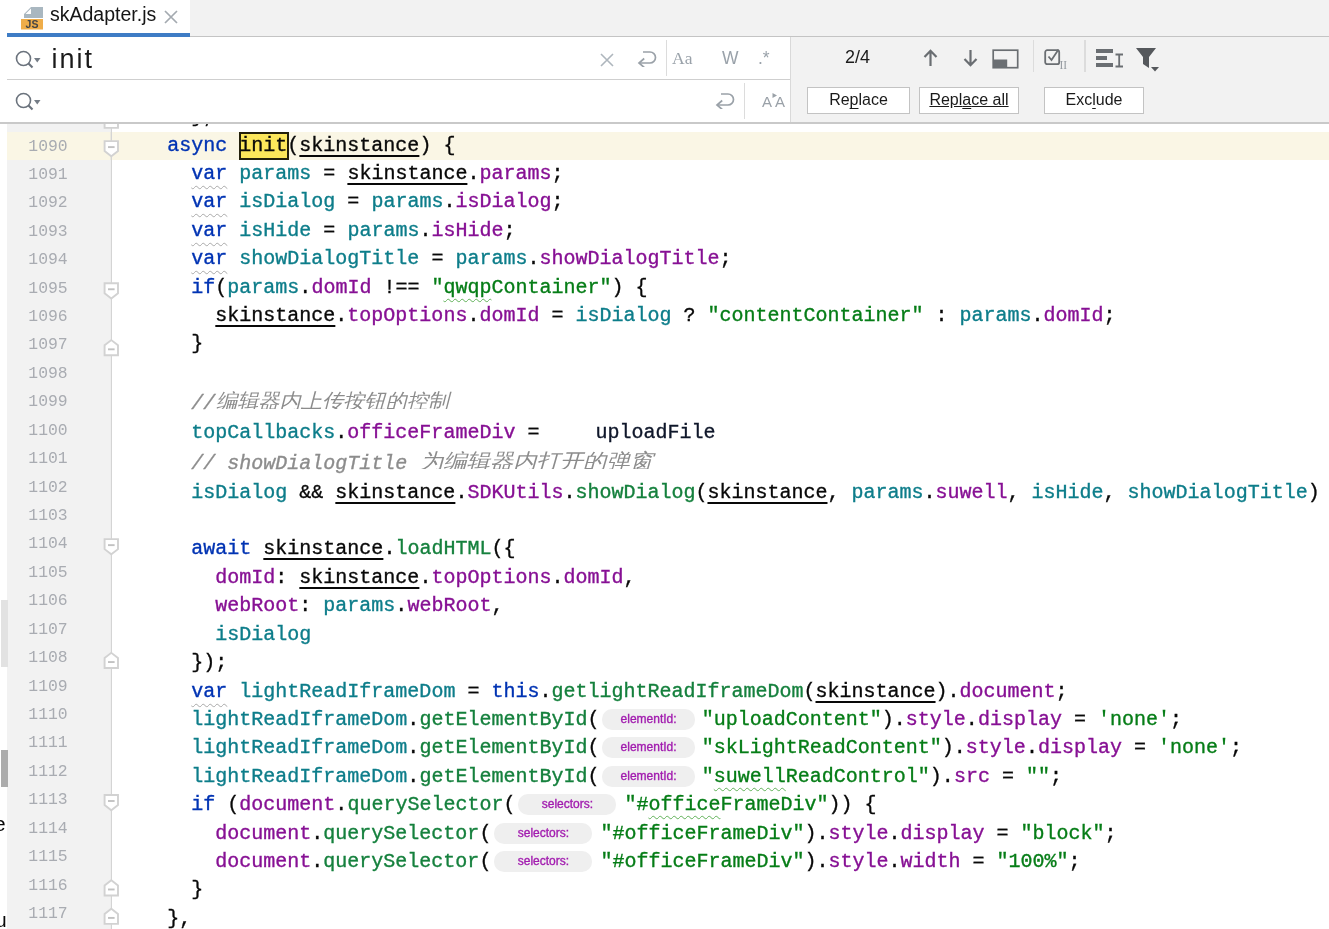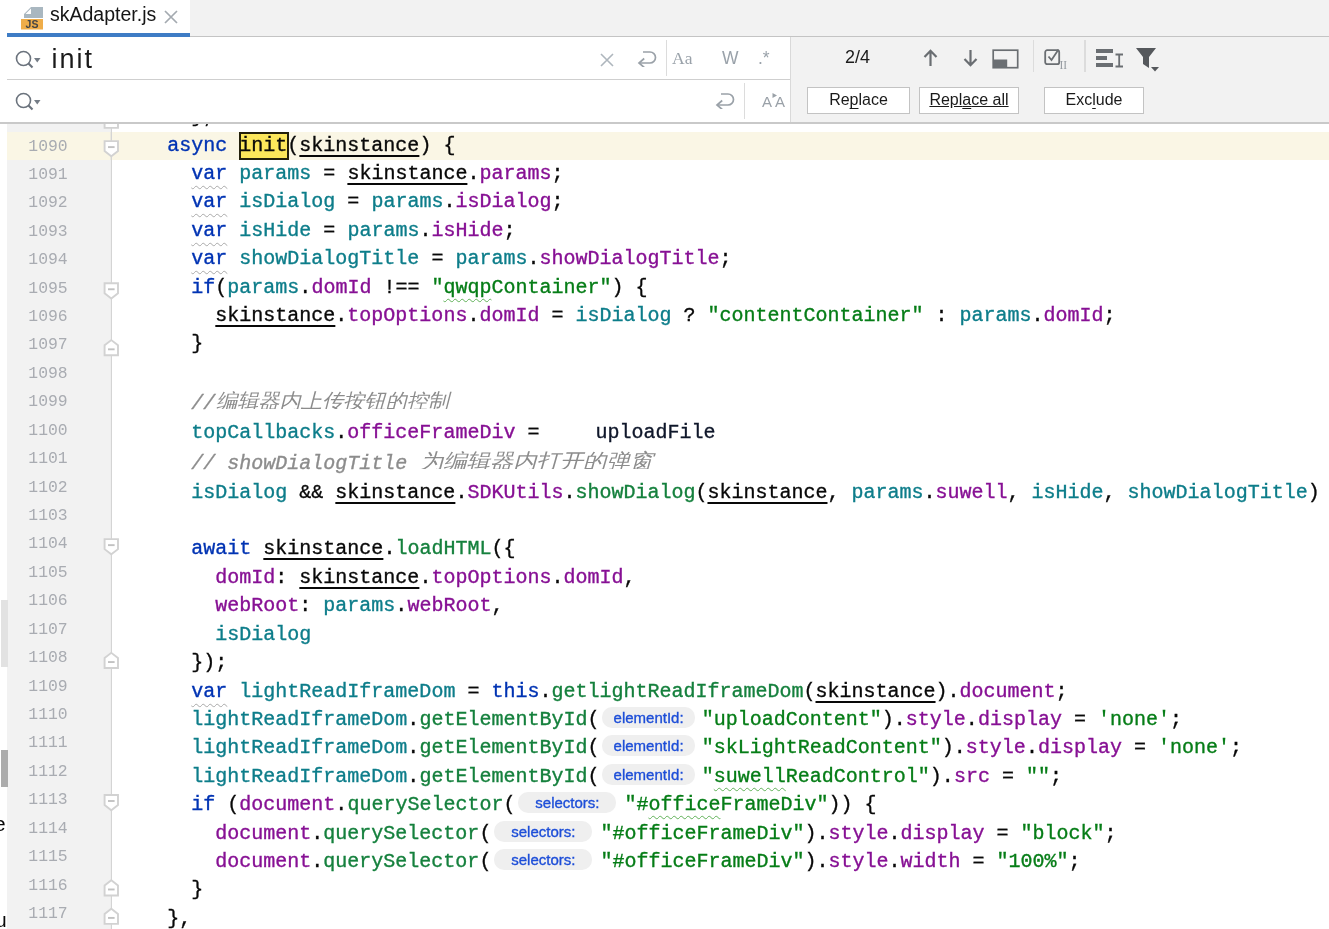--- a/index.html
+++ b/index.html
@@ -39,21 +39,21 @@
 #code .k { color:#0033b3; }
 #code .v { color:#0d7d8a; }
 #code .p { color:#871094; }
 #code .s { color:#067d17; }
 #code .f { color:#15803d; }
 #code .c { color:#8c8c8c; font-style:italic; }
 #code .g { color:#0f172a;margin-left:44px; }
 #code .u { text-decoration:underline; text-decoration-color:#080808; text-decoration-thickness:1.7px; text-underline-offset:3.6px; }
 #code .wg { text-decoration:underline wavy #a9a9a9; text-decoration-thickness:1px; text-underline-offset:5.5px; }
 #code .ws { text-decoration:underline wavy #60b158; text-decoration-thickness:1px; text-underline-offset:4.5px; }
-.pill { display:inline-block; background:#efefef; color:#1d4ed8; font-family:"Liberation Sans", sans-serif; font-size:15px; border-radius:10px; height:21px; line-height:21px; text-align:center; vertical-align:baseline; position:relative; top:-2px; }
+.pill { display:inline-block; background:#efefef; color:#a21caf; font-family:"Liberation Sans", sans-serif; font-size:12px; border-radius:10px; height:21px; line-height:21px; text-align:center; vertical-align:baseline; position:relative; top:-2px; }
 .pill1 { width:93px; margin-left:2.7px; margin-right:6.7px; }
 .pill2 { width:98px; margin-left:3px; margin-right:8px; }
 
 
 #leftline { position:absolute; left:4.2px; top:0; width:1.3px; height:929px; background:#cecece; }
 #lsb1 { position:absolute; left:0.5px; top:600px; width:7px; height:67px; background:#e2e2e2; }
 #lsb2 { position:absolute; left:0.5px; top:750px; width:7px; height:37px; background:#acacac; }
 .lglyph { position:absolute; font-family:"Liberation Mono", monospace; font-size:20px; color:#080808; }
 </style>
 </head>

